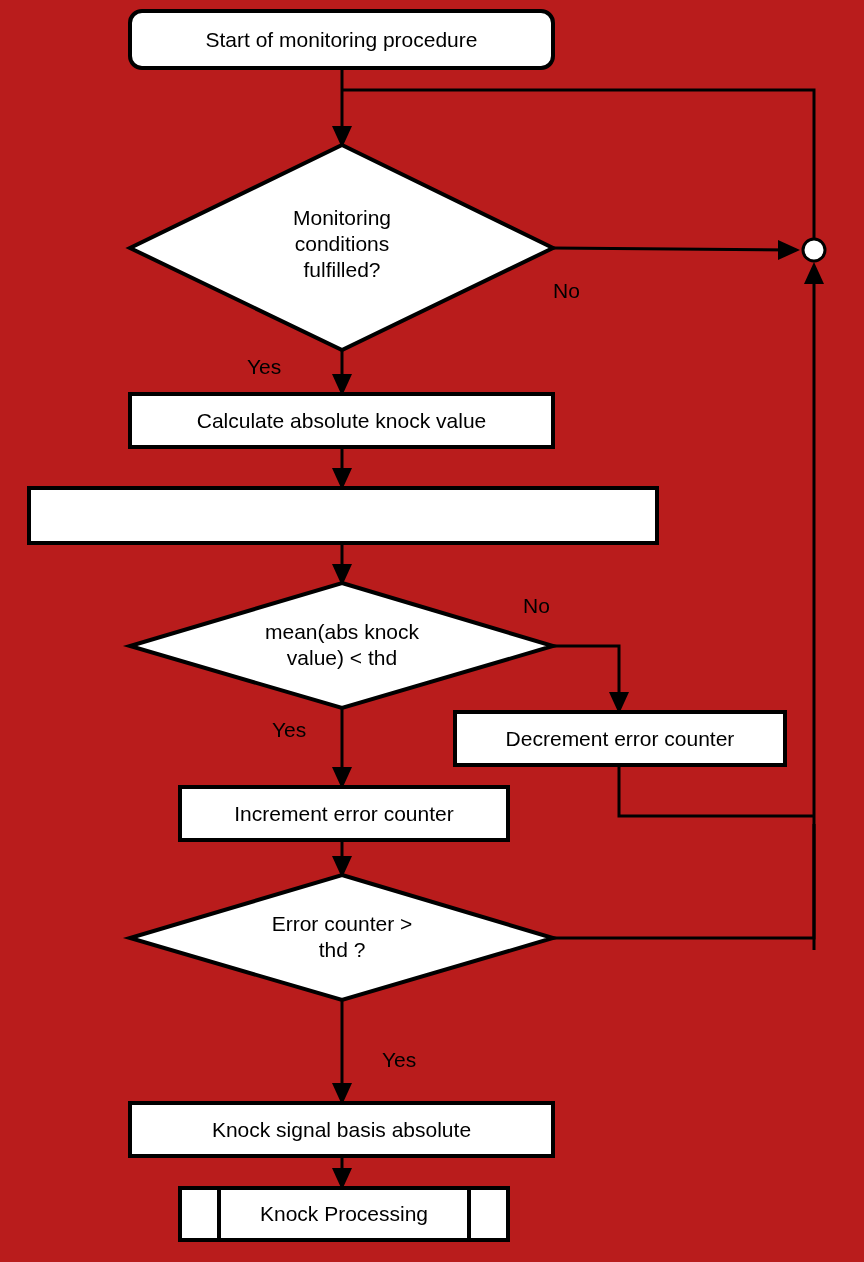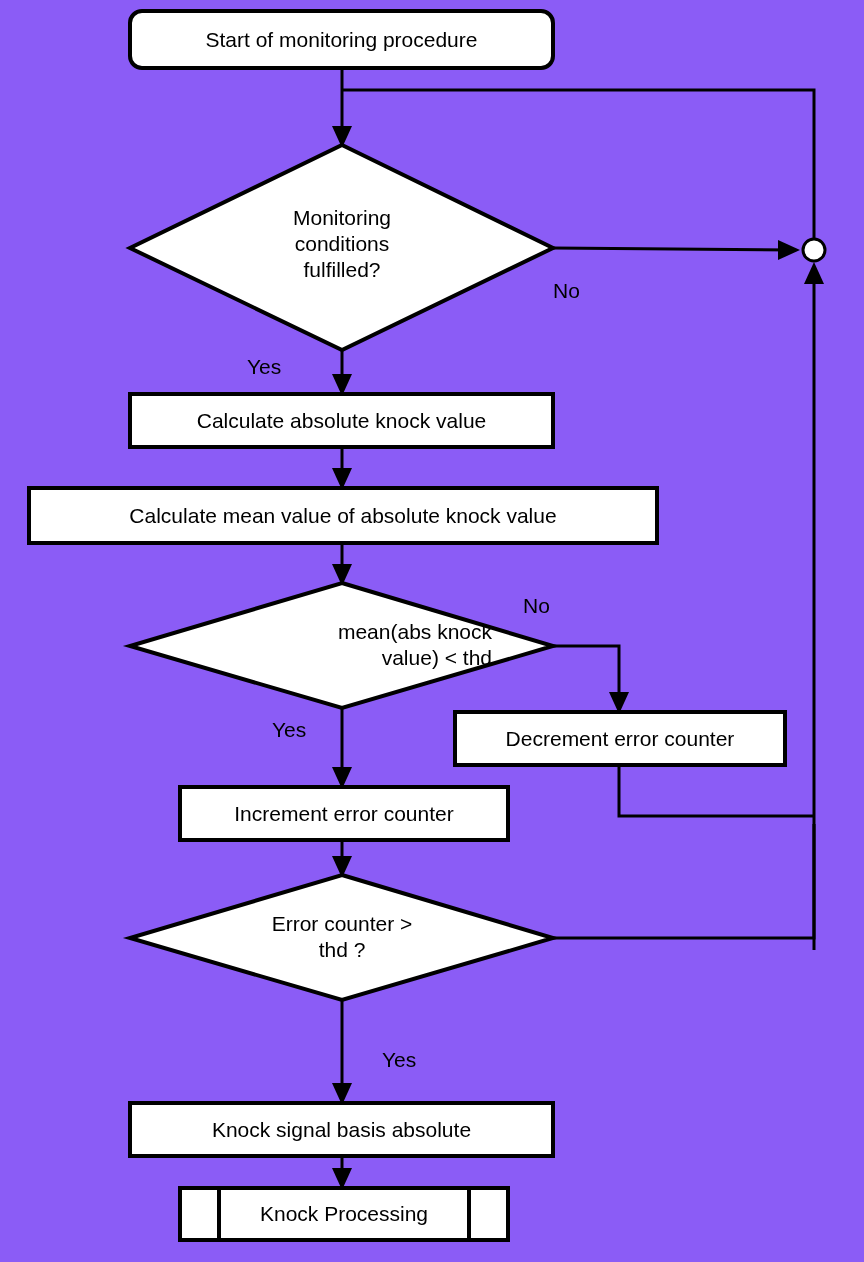--- a/index.html
+++ b/index.html
@@ -4,21 +4,21 @@
 <style>
   html, body {
     margin: 0;
     padding: 0;
     background: #ffffff;
   }
   #canvas {
     position: relative;
     width: 864px;
     height: 1262px;
-    background: #8b5cf6;
+    background: #b91c1c;
     font-family: "Liberation Sans", sans-serif;
     overflow: hidden;
   }
   svg#flow {
     position: absolute;
     top: 0;
     left: 0;
     width: 864px;
     height: 1262px;
   }
@@ -146,23 +146,22 @@
   </svg>
 
   <div class="node-label" style="left:130px; top:27px; width:423px;">Start of monitoring procedure</div>
 
   <div class="node-label" style="left:192px; top:205px; width:300px;">Monitoring
 conditions
 fulfilled?</div>
 
   <div class="node-label" style="left:130px; top:408px; width:423px;">Calculate absolute knock value</div>
 
-  <div class="node-label" style="left:29px; top:503px; width:628px;">Calculate mean value of absolute knock value</div>
 
-  <div class="node-label" style="left:192px; top:619px; width:300px;text-align:right;">mean(abs knock
+  <div class="node-label" style="left:192px; top:619px; width:300px;">mean(abs knock
 value) &lt; thd</div>
 
   <div class="node-label" style="left:455px; top:726px; width:330px;">Decrement error counter</div>
 
   <div class="node-label" style="left:180px; top:801px; width:328px;">Increment error counter</div>
 
   <div class="node-label" style="left:192px; top:911px; width:300px;">Error counter &gt;
 thd ?</div>
 
   <div class="node-label" style="left:130px; top:1117px; width:423px;">Knock signal basis absolute</div>

